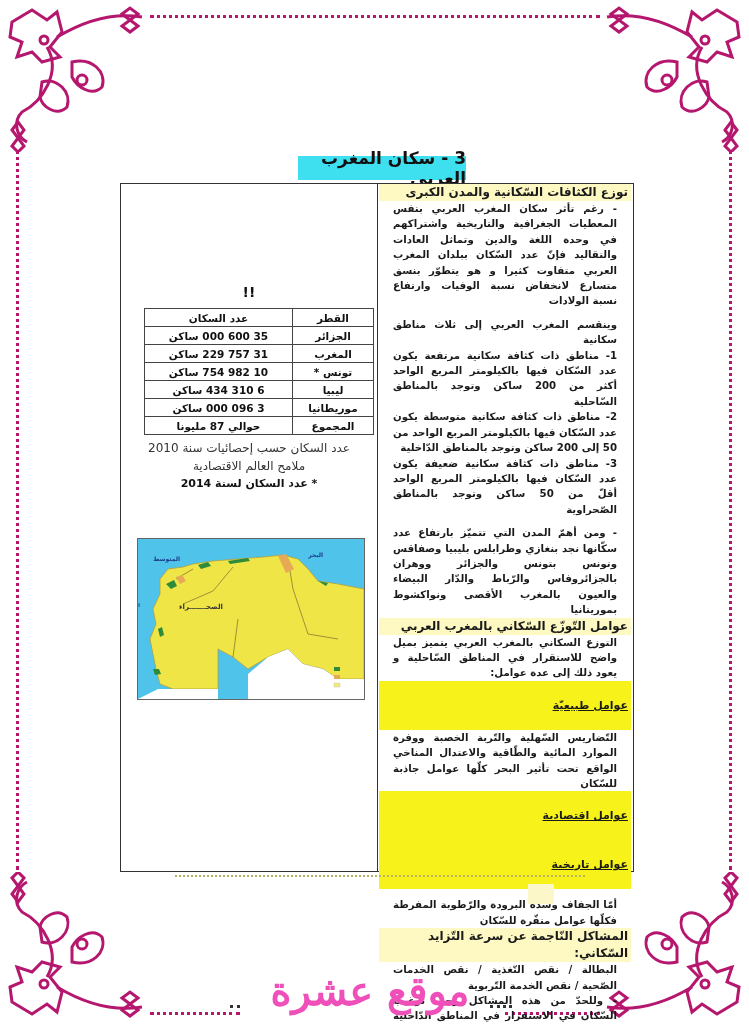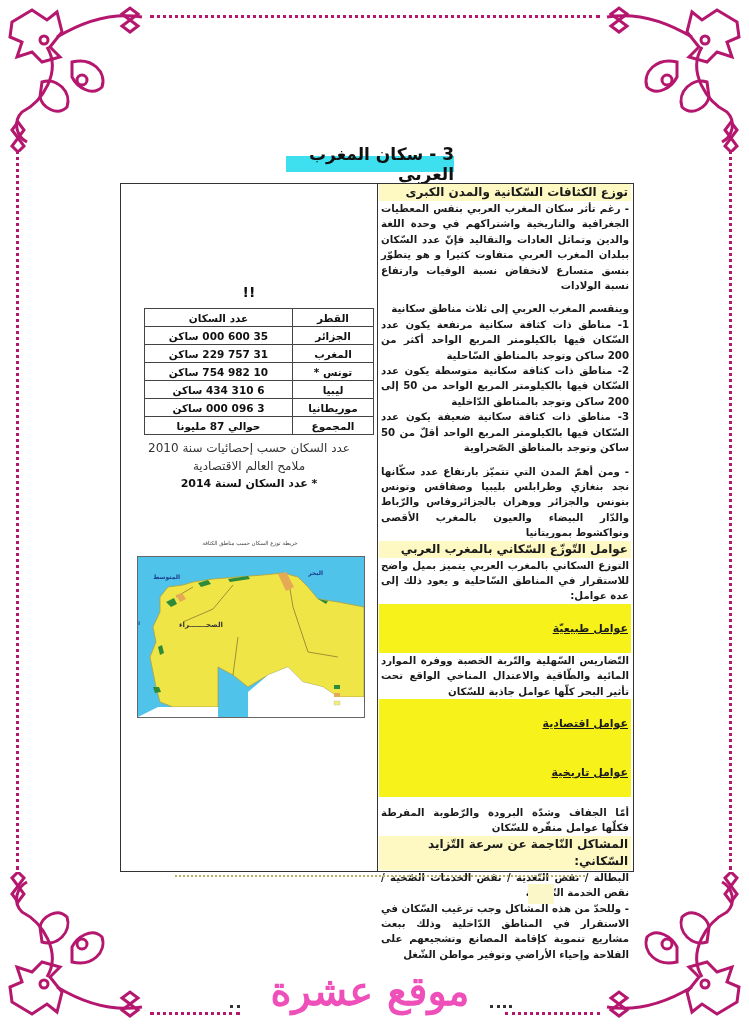--- a/index.html
+++ b/index.html
@@ -7,47 +7,47 @@
     width:749px; height:1024px; position:relative; overflow:hidden;
     background:#ffffff;
     font-family:"DejaVu Sans", sans-serif;
     color:#111;
   }
   .dotted-h { position:absolute; height:0; border-top:3px dotted #b5166e; }
   .dotted-v { position:absolute; width:0; border-left:3px dotted #b5166e; }
   .corner { position:absolute; width:150px; height:150px; }
   .corner svg { width:100%; height:100%; }
 
-  .title-wrap { position:absolute; left:286px; top:156px; width:168px; height:16px;
+  .title-wrap { position:absolute; left:298px; top:156px; width:168px; height:24px;
     background:#3ee0f0; display:flex; align-items:center; justify-content:center; }
   .title-wrap span { font-weight:bold; font-size:17px; color:#111; direction:rtl; }
 
   .frame { position:absolute; left:120px; top:183px; width:514px; height:689px;
     border:1px solid #333; box-sizing:border-box; }
   .divider { position:absolute; left:377px; top:183px; width:0; height:689px; border-left:1px solid #333; }
 
   .right-col { position:absolute; left:379px; top:184px; width:252px; direction:rtl;
     font-size:10.2px; line-height:15.4px; font-weight:bold; color:#1a1a1a; }
   .hdr-green { background:#fef9c3; font-size:12px; line-height:17px; font-weight:bold; padding:0 3px; }
   .hdr-yellow { background:#f6f21a; font-size:11px; line-height:15px; font-weight:bold; padding:17px 3px; }
   .hdr-yellow span { text-decoration:underline; }
-  .para { padding:0 2px; text-align:justify; }
+  .para { padding:0 14px; text-align:justify; }
   .gap { height:8px; }
 
   .left-col { position:absolute; left:122px; top:184px; width:254px; direction:rtl; }
   .excl { position:absolute; left:0; width:254px; top:100px; text-align:center; font-size:14px; font-weight:bold; }
   table.pop { position:absolute; left:22px; top:124px; width:230px; border-collapse:collapse; direction:rtl; font-size:10.5px; font-weight:bold; }
   table.pop th, table.pop td { border:1px solid #444; height:17px; padding:0 4px; text-align:center; }
   table.pop th { font-weight:bold; }
   table.pop td.country { width:72px; }
   .caption { position:absolute; left:0; width:254px; text-align:center; direction:rtl; font-size:12px; line-height:17px; color:#333; }
   .caption.bold { font-weight:bold; color:#111; font-size:11px; }
 
   .map-title { position:absolute; left:20px; top:356px; width:216px; text-align:center; font-size:5.5px; color:#444; }
-  .map { position:absolute; left:15px; top:372px; width:226px; height:160px; border:1px solid #666; overflow:hidden; background:#ef4444; }
+  .map { position:absolute; left:15px; top:354px; width:226px; height:160px; border:1px solid #666; overflow:hidden; background:#ef4444; }
   .map svg { width:100%; height:100%; }
 
   .below-dots { position:absolute; top:875px; height:0; border-top:2px dotted #b8b266; }
   .yellow-blob { position:absolute; left:528px; top:884px; width:26px; height:20px; background:#fbf7c8; }
 
   .footer-brand { position:absolute; left:240px; top:963px; width:260px; height:55px; text-align:center;
     font-family:"DejaVu Serif", serif; font-size:40px; line-height:55px; font-weight:bold; color:#ef4fb9; direction:rtl; }
   .footer-dots { position:absolute; top:1005px; height:0; border-top:3px dotted #333; }
 </style>
 </head>

